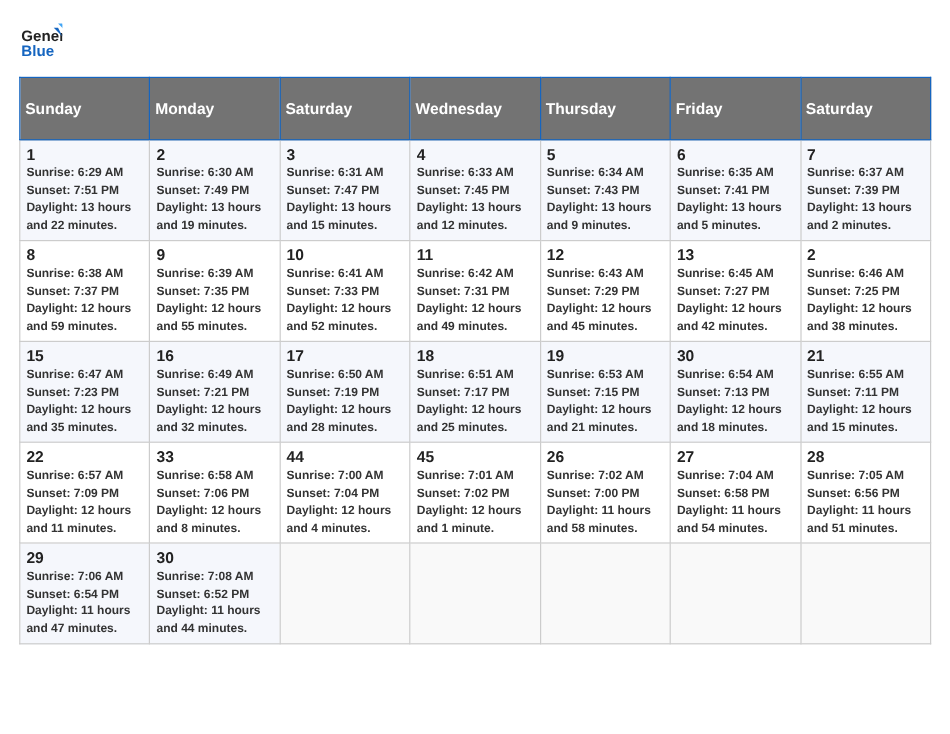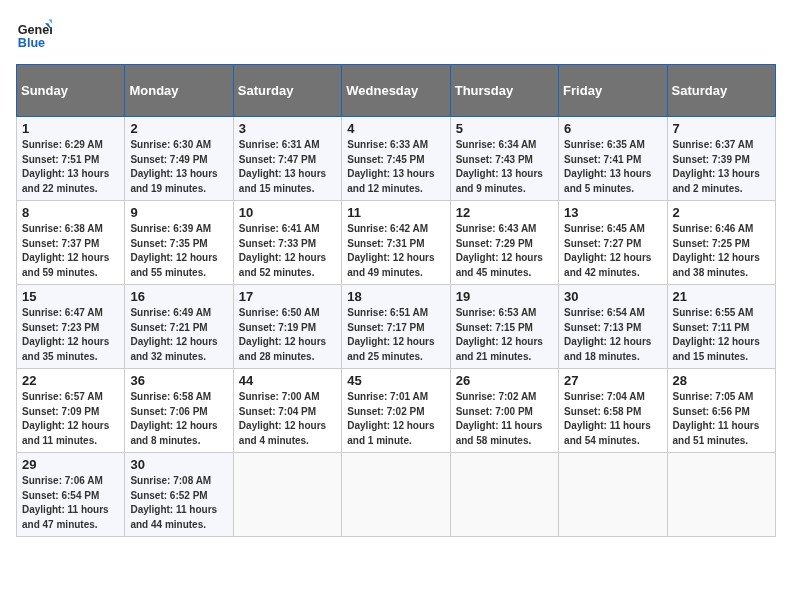--- a/index.html
+++ b/index.html
@@ -135,21 +135,21 @@
         <td><span class="day-num">15</span><span class="cell-text">Sunrise: 6:47 AM<br>Sunset: 7:23 PM<br>Daylight: 12 hours and 35 minutes.</span></td>
         <td><span class="day-num">16</span><span class="cell-text">Sunrise: 6:49 AM<br>Sunset: 7:21 PM<br>Daylight: 12 hours and 32 minutes.</span></td>
         <td><span class="day-num">17</span><span class="cell-text">Sunrise: 6:50 AM<br>Sunset: 7:19 PM<br>Daylight: 12 hours and 28 minutes.</span></td>
         <td><span class="day-num">18</span><span class="cell-text">Sunrise: 6:51 AM<br>Sunset: 7:17 PM<br>Daylight: 12 hours and 25 minutes.</span></td>
         <td><span class="day-num">19</span><span class="cell-text">Sunrise: 6:53 AM<br>Sunset: 7:15 PM<br>Daylight: 12 hours and 21 minutes.</span></td>
         <td><span class="day-num">30</span><span class="cell-text">Sunrise: 6:54 AM<br>Sunset: 7:13 PM<br>Daylight: 12 hours and 18 minutes.</span></td>
         <td><span class="day-num">21</span><span class="cell-text">Sunrise: 6:55 AM<br>Sunset: 7:11 PM<br>Daylight: 12 hours and 15 minutes.</span></td>
       </tr>
       <tr>
         <td><span class="day-num">22</span><span class="cell-text">Sunrise: 6:57 AM<br>Sunset: 7:09 PM<br>Daylight: 12 hours and 11 minutes.</span></td>
-        <td><span class="day-num">36</span><span class="cell-text">Sunrise: 6:58 AM<br>Sunset: 7:06 PM<br>Daylight: 12 hours and 8 minutes.</span></td>
+        <td><span class="day-num">33</span><span class="cell-text">Sunrise: 6:58 AM<br>Sunset: 7:06 PM<br>Daylight: 12 hours and 8 minutes.</span></td>
         <td><span class="day-num">44</span><span class="cell-text">Sunrise: 7:00 AM<br>Sunset: 7:04 PM<br>Daylight: 12 hours and 4 minutes.</span></td>
         <td><span class="day-num">45</span><span class="cell-text">Sunrise: 7:01 AM<br>Sunset: 7:02 PM<br>Daylight: 12 hours and 1 minute.</span></td>
         <td><span class="day-num">26</span><span class="cell-text">Sunrise: 7:02 AM<br>Sunset: 7:00 PM<br>Daylight: 11 hours and 58 minutes.</span></td>
         <td><span class="day-num">27</span><span class="cell-text">Sunrise: 7:04 AM<br>Sunset: 6:58 PM<br>Daylight: 11 hours and 54 minutes.</span></td>
         <td><span class="day-num">28</span><span class="cell-text">Sunrise: 7:05 AM<br>Sunset: 6:56 PM<br>Daylight: 11 hours and 51 minutes.</span></td>
       </tr>
       <tr>
         <td><span class="day-num">29</span><span class="cell-text">Sunrise: 7:06 AM<br>Sunset: 6:54 PM<br>Daylight: 11 hours and 47 minutes.</span></td>
         <td><span class="day-num">30</span><span class="cell-text">Sunrise: 7:08 AM<br>Sunset: 6:52 PM<br>Daylight: 11 hours and 44 minutes.</span></td>
         <td class="empty-cell"></td>

